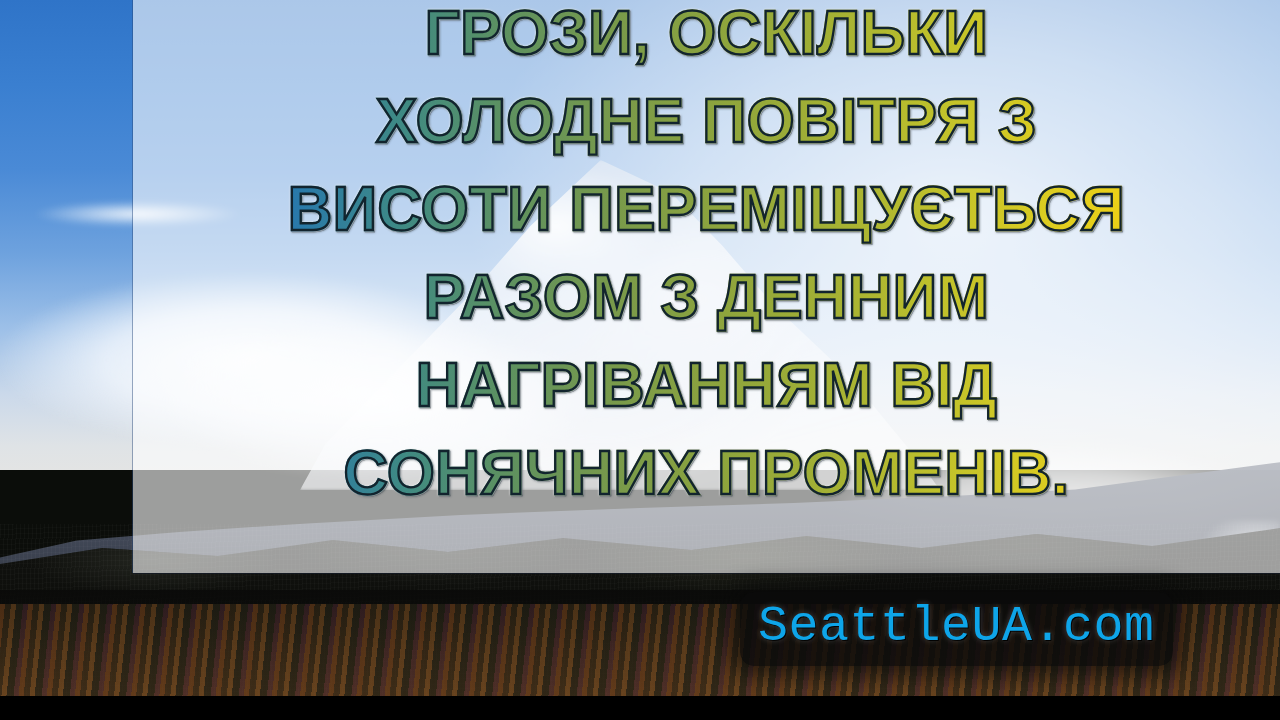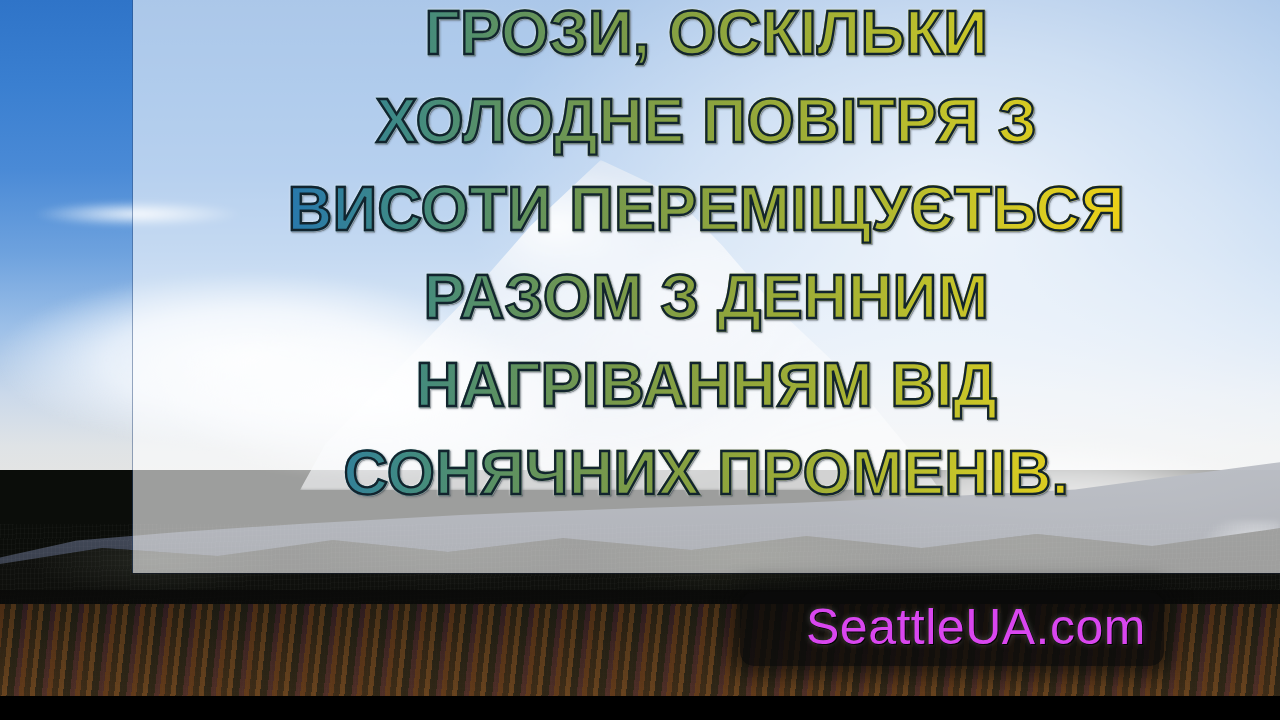--- a/index.html
+++ b/index.html
@@ -250,30 +250,29 @@
   .watermark {
     position: absolute;
     left: 740px;
     top: 592px;
     padding: 6px 18px 10px 18px;
     border-radius: 14px;
     background: rgba(10,10,10,.80);
     box-shadow: 0 0 18px 10px rgba(10,10,10,.55);
   }
   .watermark-text {
-    font-family: Liberation Sans, sans-serif;
+    font-family: Liberation Mono, monospace;
     font-size: 50px;
     line-height: 58px;
-    color: #d946ef;
+    color: #0ea5e9;
     letter-spacing: .5px;
     text-shadow:
       1px 1px 0 rgba(0,0,0,.9),
       0 0 6px rgba(255,255,255,.25);
     white-space: nowrap;
-    margin-left: 48px;
   }
 </style>
 </head>
 <body>
 
 <div class="stage">
 
   <div class="photo">
     <div class="sky"></div>
     <div class="sky-haze"></div>

